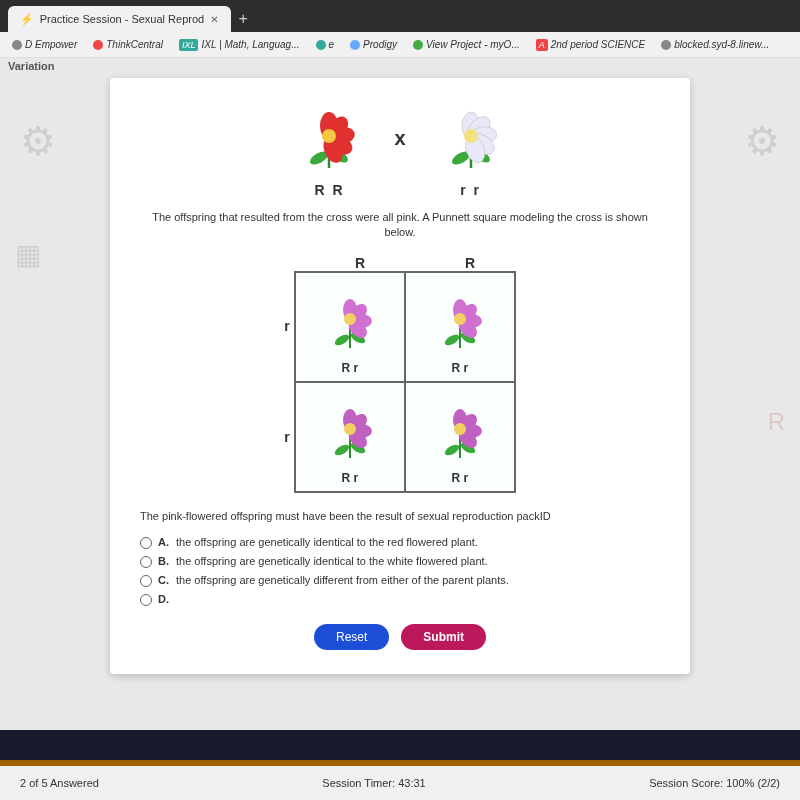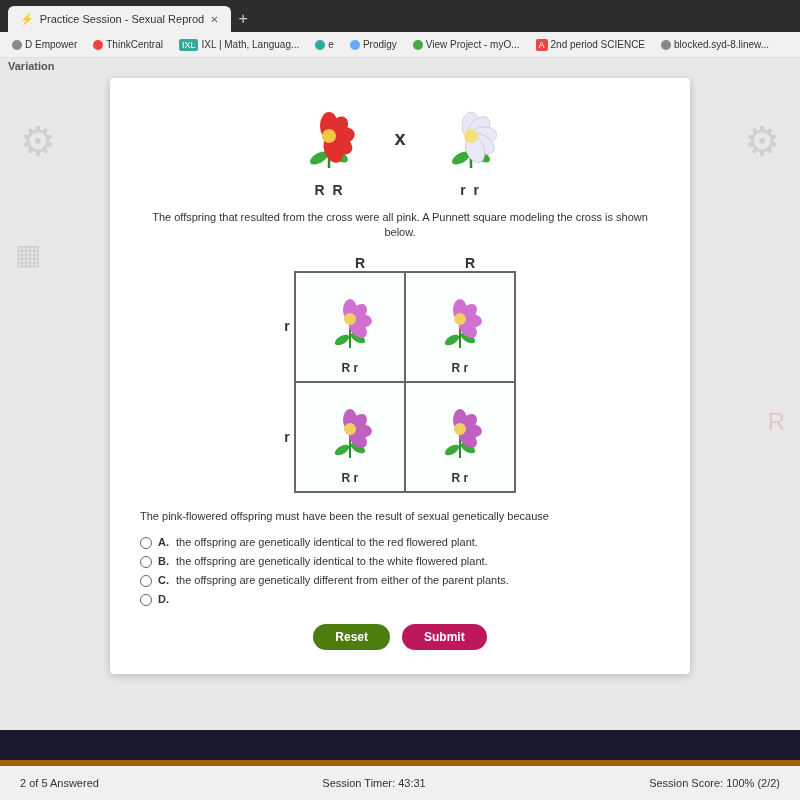--- a/index.html
+++ b/index.html
@@ -75,20 +75,21 @@
       background: #f1f1f1;
       height: 26px;
       display: flex;
       align-items: center;
       padding: 0 8px;
       gap: 8px;
       border-bottom: 1px solid #ddd;
       font-size: 10px;
       color: #333;
       overflow: hidden;
+      font-style: italic;
     }
 
     .bookmark-item {
       display: flex;
       align-items: center;
       gap: 3px;
       white-space: nowrap;
       cursor: pointer;
       padding: 1px 4px;
     }
@@ -288,28 +289,28 @@
 
     
     .buttons-row {
       display: flex;
       justify-content: center;
       gap: 12px;
       margin-bottom: 4px;
     }
 
     .btn-reset {
-      background: #4d7c0f;
+      background: #1d4ed8;
       color: white;
       border: none;
       border-radius: 16px;
       padding: 6px 22px;
       font-size: 12px;
       cursor: pointer;
-      font-weight: bold;
+      font-weight: normal;
     }
 
     .btn-submit {
       background: #be185d;
       color: white;
       border: none;
       border-radius: 16px;
       padding: 6px 22px;
       font-size: 12px;
       cursor: pointer;
@@ -521,21 +522,21 @@
                 <ellipse cx="30" cy="22" rx="7" ry="11" fill="#c060c0" transform="rotate(135 30 33)"></ellipse>
                 <circle cx="30" cy="31" r="6" fill="#f0d060"></circle>
               </svg>
             </div>
             <span class="punnett-cell-label">R r</span>
           </div>
         </div>
       </div>
     </div>
 
-    <p class="question-text">The pink-flowered offspring must have been the result of sexual genetically because</p>
+    <p class="question-text">The pink-flowered offspring must have been the result of sexual reproduction packID</p>
 
     <div class="answer-options">
       <div class="answer-option">
         <span class="radio-circle"></span>
         <span class="option-letter">A.</span>
         <span>the offspring are genetically identical to the red flowered plant.</span>
       </div>
       <div class="answer-option">
         <span class="radio-circle"></span>
         <span class="option-letter">B.</span>

